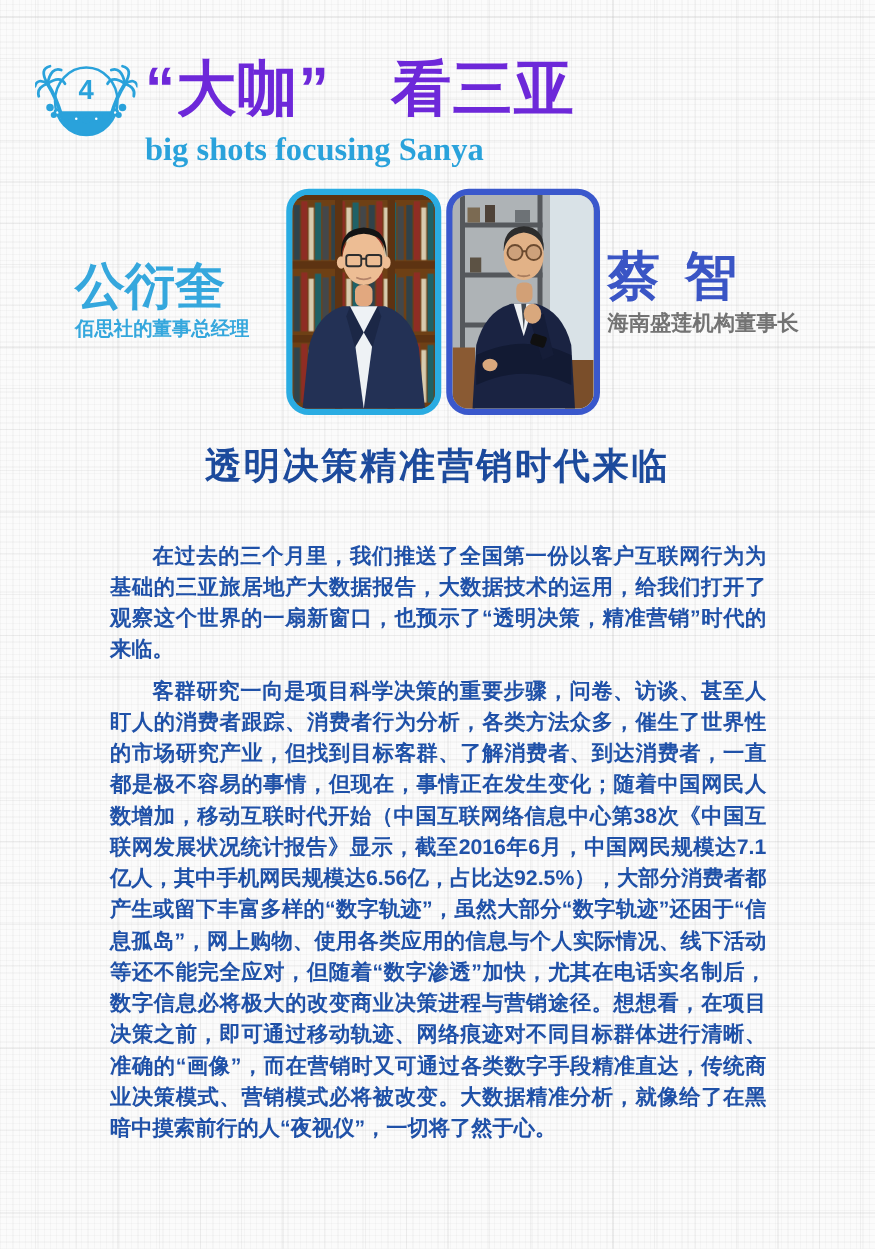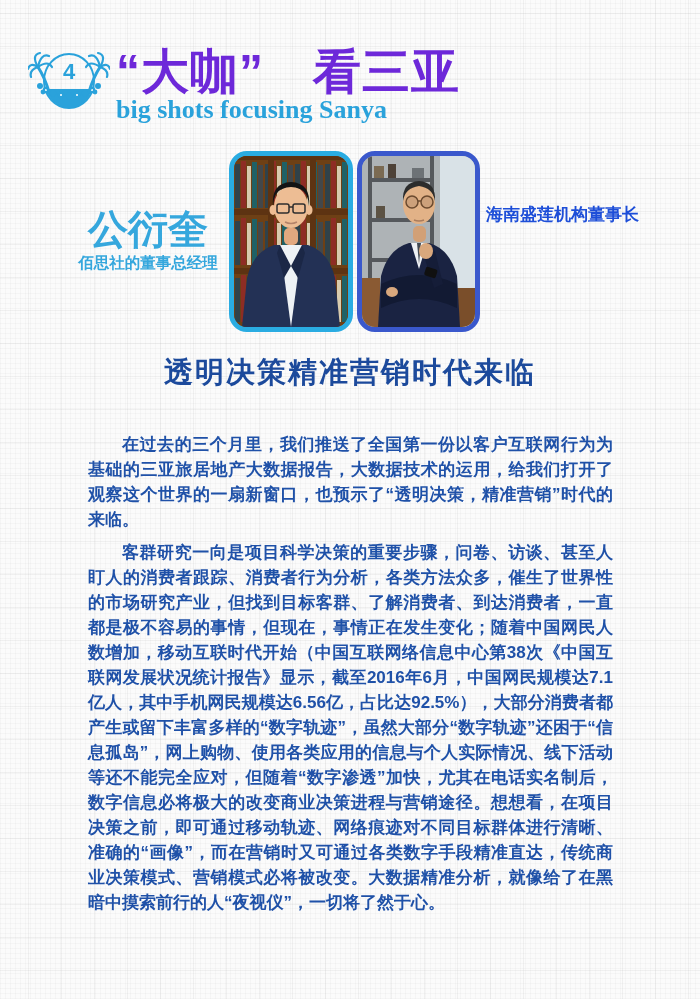--- a/index.html
+++ b/index.html
@@ -20,32 +20,32 @@
   .logo { position:absolute; left:28px; top:42px; display:flex; align-items:flex-start; }
   .logo-emblem { flex:0 0 auto; }
   .logo-text { margin-left:6px; margin-top:6px; }
   .logo-cn {
     font-size:48px; font-weight:bold; color:#6d28d9;
     line-height:1.0; letter-spacing:1px; white-space:nowrap;
   }
   .logo-en {
     font-family:"Liberation Serif", serif;
     font-size:26px; font-weight:bold; color:#2AA2DB;
-    line-height:1.0; margin-top:1px; white-space:nowrap;
+    line-height:1.0; margin-top:11px; white-space:nowrap;
   }
 
   
   .speakers { position:absolute; left:0; top:0; width:700px; }
   .speaker-label { position:absolute; }
-  .label-left { left:60px; top:208px; width:176px; text-align:center; }
+  .label-left { left:60px; top:208px; width:176px; text-align:left; }
   .label-left .speaker-name  { font-size:40px; font-weight:bold; color:#35A7DD; line-height:1.05; white-space:nowrap; }
   .label-left .speaker-title { font-size:15.5px; font-weight:bold; color:#35A7DD; margin-top:3px; white-space:nowrap; }
   .label-right { left:486px; top:199px; width:200px; text-align:left; }
   .label-right .speaker-name  { font-size:42px; font-weight:bold; color:#3A55C5; line-height:1.05; white-space:nowrap; letter-spacing:4px; }
-  .label-right .speaker-title { font-size:17px; font-weight:bold; color:#1d4ed8; margin-top:4px; white-space:nowrap; }
+  .label-right .speaker-title { font-size:17px; font-weight:bold; color:#737373; margin-top:4px; white-space:nowrap; }
 
   figure.photo { position:absolute; overflow:hidden; }
   .photo1 { left:229px; top:151px; width:124px; height:181px; border:5px solid #2AACE2; border-radius:18px; background:#7c4a22; }
   .photo2 { left:357px; top:151px; width:123px; height:181px; border:5px solid #3A58CC; border-radius:18px; background:#aeb3b6; }
   figure.photo svg { display:block; }
 
   
   .article-title {
     position:absolute; left:0; top:353px; width:700px;
     text-align:center; font-size:29px; font-weight:bold;
@@ -200,20 +200,21 @@
         <g stroke="#6b4a2f" stroke-width="1.5" fill="rgba(90,70,60,.15)">
           <circle cx="50" cy="46" r="6"></circle>
           <circle cx="65" cy="46" r="6"></circle>
           <line x1="56" y1="45" x2="59" y2="45"></line>
         </g>
         <path d="M52,64 Q57,66 62,64" stroke="#a87c5e" stroke-width="1.4" fill="none"></path>
       </svg>
     </figure>
 
     <div class="speaker-label label-right">
+      <div class="speaker-name">蔡 智</div>
       <div class="speaker-title">海南盛莲机构董事长</div>
     </div>
 
   </section>
 
   <h1 class="article-title">透明决策精准营销时代来临</h1>
 
   <main class="article-body">
     <p>在过去的三个月里，我们推送了全国第一份以客户互联网行为为基础的三亚旅居地产大数据报告，大数据技术的运用，给我们打开了观察这个世界的一扇新窗口，也预示了“透明决策，精准营销”时代的来临。</p>
     <p>客群研究一向是项目科学决策的重要步骤，问卷、访谈、甚至人盯人的消费者跟踪、消费者行为分析，各类方法众多，催生了世界性的市场研究产业，但找到目标客群、了解消费者、到达消费者，一直都是极不容易的事情，但现在，事情正在发生变化；随着中国网民人数增加，移动互联时代开始（中国互联网络信息中心第38次《中国互联网发展状况统计报告》显示，截至2016年6月，中国网民规模达7.1亿人，其中手机网民规模达6.56亿，占比达92.5%），大部分消费者都产生或留下丰富多样的“数字轨迹”，虽然大部分“数字轨迹”还困于“信息孤岛”，网上购物、使用各类应用的信息与个人实际情况、线下活动等还不能完全应对，但随着“数字渗透”加快，尤其在电话实名制后，数字信息必将极大的改变商业决策进程与营销途径。想想看，在项目决策之前，即可通过移动轨迹、网络痕迹对不同目标群体进行清晰、准确的“画像”，而在营销时又可通过各类数字手段精准直达，传统商业决策模式、营销模式必将被改变。大数据精准分析，就像给了在黑暗中摸索前行的人“夜视仪”，一切将了然于心。</p>

